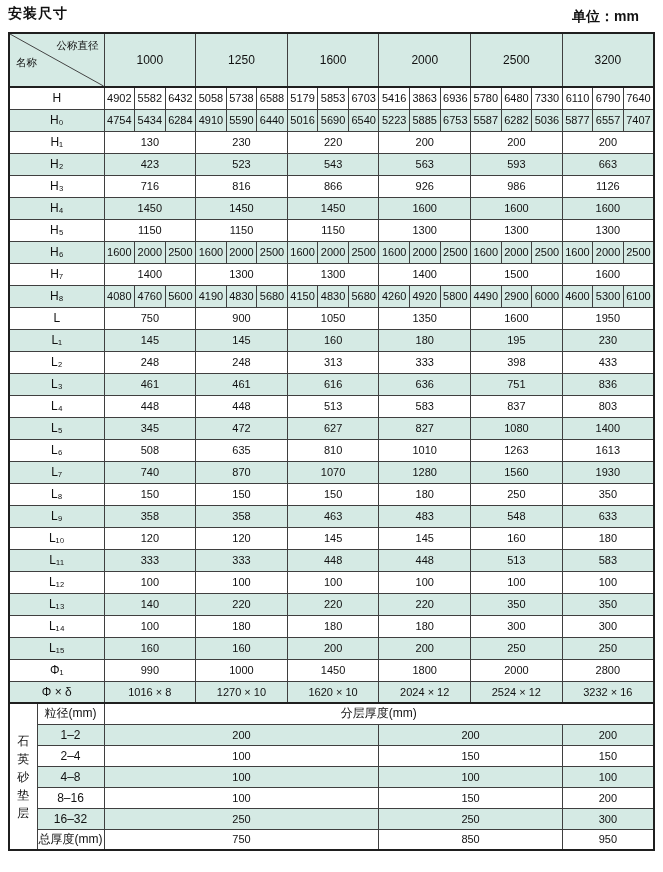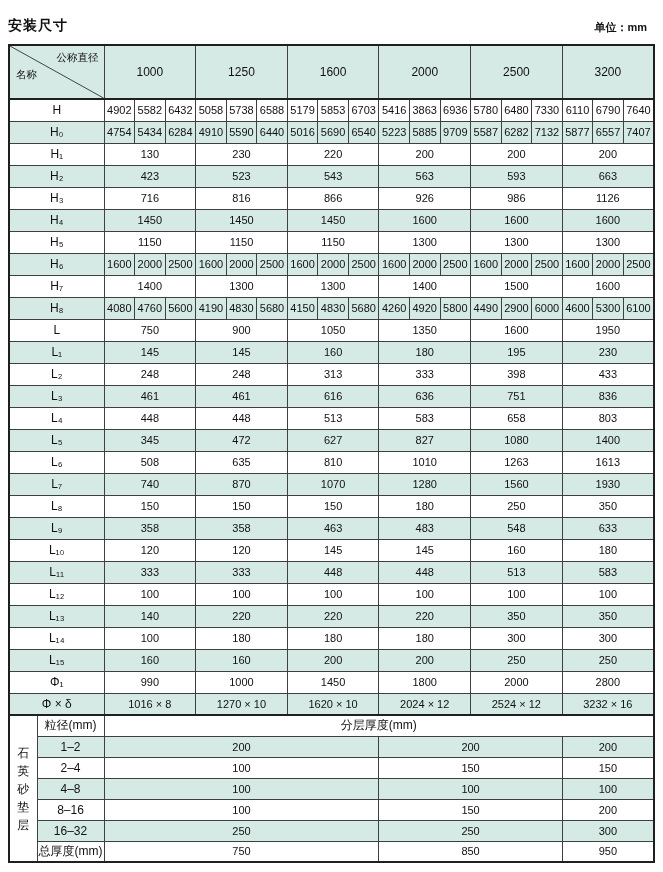--- a/index.html
+++ b/index.html
@@ -9,29 +9,28 @@
     --text:#111111;
   }
   html,body{margin:0;padding:0;background:#ffffff;}
   .page{
     position:relative;
     width:663px;height:856px;
     background:#ffffff;
     font-family:"Liberation Sans",sans-serif;
     color:var(--text);
     overflow:hidden;
-    margin-top:12px;
   }
   .title{
     position:absolute;left:8px;top:5px;
     font-size:14px;font-weight:bold;letter-spacing:1px;
   }
   .unit{
-    position:absolute;right:16px;top:8px;
-    font-size:11px;font-weight:bold;
+    position:absolute;right:24px;top:8px;
+    font-size:14px;font-weight:bold;
   }
   table.spec{
     position:absolute;left:8px;top:32px;
     width:647px;
     border-collapse:collapse;
     table-layout:fixed;
     border:2px solid var(--outer);
   }
   .spec th,.spec td{
     border:1px solid var(--border);
@@ -145,24 +144,24 @@
           <td class="val" colspan="1">5434</td>
           <td class="val" colspan="1">6284</td>
           <td class="val" colspan="1">4910</td>
           <td class="val" colspan="1">5590</td>
           <td class="val" colspan="1">6440</td>
           <td class="val" colspan="1">5016</td>
           <td class="val" colspan="1">5690</td>
           <td class="val" colspan="1">6540</td>
           <td class="val" colspan="1">5223</td>
           <td class="val" colspan="1">5885</td>
-          <td class="val" colspan="1">9709</td>
+          <td class="val" colspan="1">6753</td>
           <td class="val" colspan="1">5587</td>
           <td class="val" colspan="1">6282</td>
-          <td class="val" colspan="1">7132</td>
+          <td class="val" colspan="1">5036</td>
           <td class="val" colspan="1">5877</td>
           <td class="val" colspan="1">6557</td>
           <td class="val" colspan="1">7407</td>
         </tr>
         <tr class="main-row">
           <td class="rowlabel" colspan="2">H₁</td>
           <td class="val" colspan="3">130</td>
           <td class="val" colspan="3">230</td>
           <td class="val" colspan="3">220</td>
           <td class="val" colspan="3">200</td>
@@ -291,21 +290,21 @@
           <td class="val" colspan="3">636</td>
           <td class="val" colspan="3">751</td>
           <td class="val" colspan="3">836</td>
         </tr>
         <tr class="main-row">
           <td class="rowlabel" colspan="2">L₄</td>
           <td class="val" colspan="3">448</td>
           <td class="val" colspan="3">448</td>
           <td class="val" colspan="3">513</td>
           <td class="val" colspan="3">583</td>
-          <td class="val" colspan="3">658</td>
+          <td class="val" colspan="3">837</td>
           <td class="val" colspan="3">803</td>
         </tr>
         <tr class="main-row teal">
           <td class="rowlabel" colspan="2">L₅</td>
           <td class="val" colspan="3">345</td>
           <td class="val" colspan="3">472</td>
           <td class="val" colspan="3">627</td>
           <td class="val" colspan="3">827</td>
           <td class="val" colspan="3">1080</td>
           <td class="val" colspan="3">1400</td>

